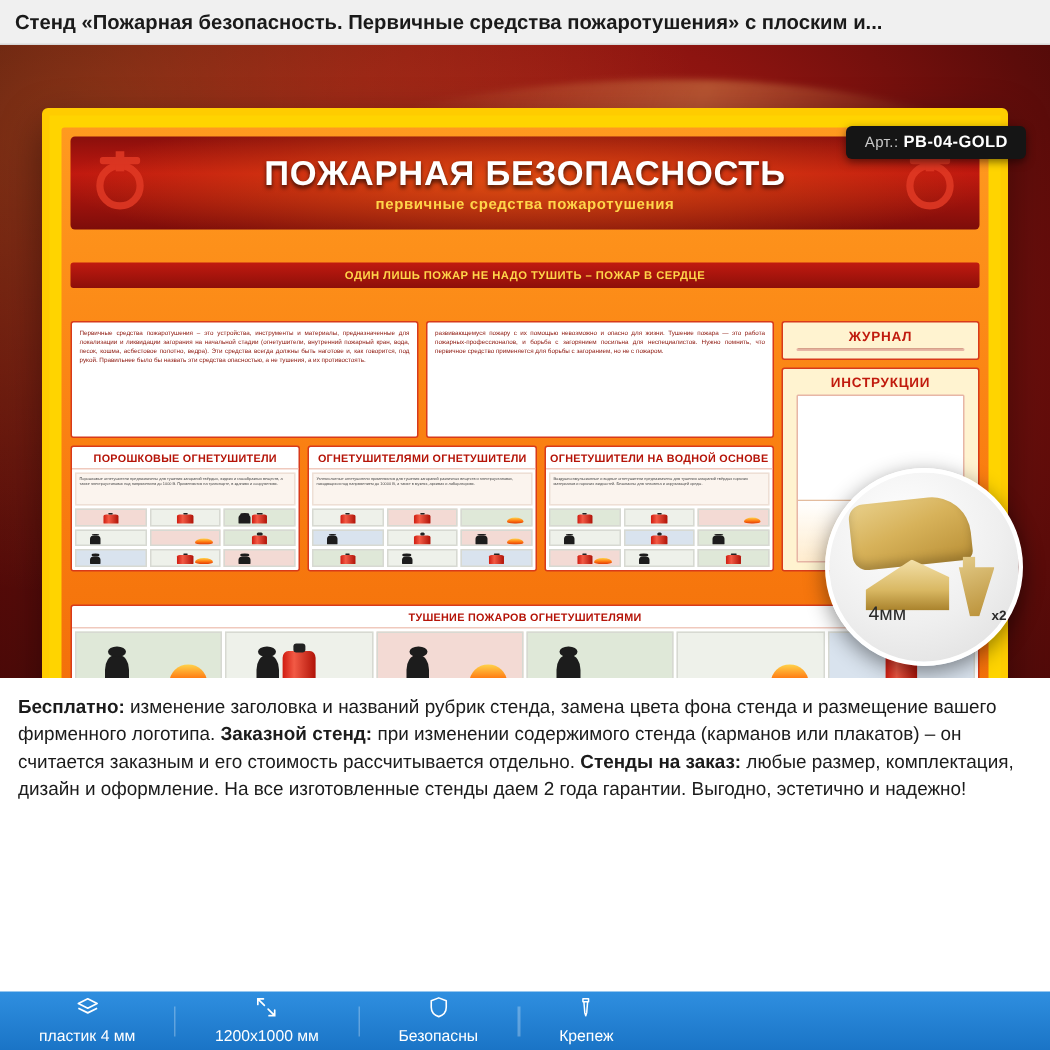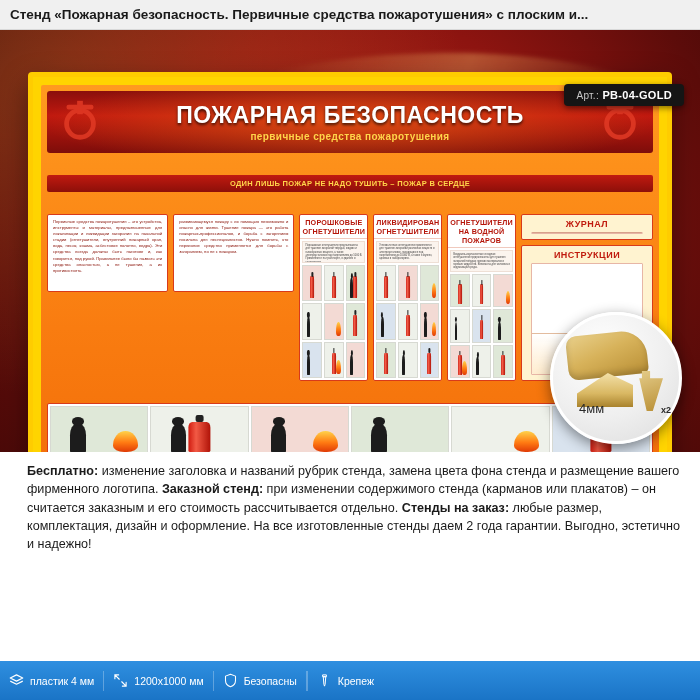--- a/index.html
+++ b/index.html
@@ -332,39 +332,39 @@
     font-size: 9px; font-weight: bold; color:#2a2a2a;
   }
 
   
   .desc {
     padding: 10px 12px 8px;
     font-size: 12.6px;
     line-height: 1.45;
     color: #1b1b1b;
     height: 86px;
-    margin-left: 15px;
   }
   .desc b { font-weight: bold; }
 
   
   .footer {
     position: absolute;
     left: 0; bottom: 0;
     width: 700px; height: 39px;
     background: #1d7fd6;
     background: linear-gradient(180deg,#2f8fe0 0%, #1a74c6 100%);
     display: flex; align-items: center;
     color: #ffffff;
   }
   .fitem {
     display: flex; align-items: center; gap: 6px;
-    padding: 0 9px;
+    padding: 0 26px;
     font-size: 10.5px;
     white-space: nowrap;
+    flex-direction: column;
   }
   .fitem svg { display:block; }
   .fsep { width:1px; height: 20px; background: rgba(255,255,255,.28); }
 </style>
 </head>
 <body>
 
 <div class="titlebar">
   <div class="title">Стенд «Пожарная безопасность. Первичные средства пожаротушения» с плоским и...</div>
 </div>
@@ -396,21 +396,21 @@
         <div class="hdr-title">ПОЖАРНАЯ БЕЗОПАСНОСТЬ</div>
         <div class="hdr-sub">первичные средства пожаротушения</div>
       </div>
 
       <div class="ribbon">
         <span>ОДИН ЛИШЬ ПОЖАР НЕ НАДО ТУШИТЬ – ПОЖАР В СЕРДЦЕ</span>
       </div>
 
       <div style="display:flex; gap:5px; flex:1; min-height:0;">
 
-        <div style="flex:1; display:flex; flex-direction:row; gap:5px; min-width:0;">
+        <div style="flex:1; display:flex; flex-direction:column; gap:5px; min-width:0;">
 
           <div class="toprow">
             <div class="txtbox">Первичные средства пожаротушения – это устройства, инструменты и материалы, предназначенные для локализации и ликвидации загорания на начальной стадии (огнетушители, внутренний пожарный кран, вода, песок, кошма, асбестовое полотно, ведра). Эти средства всегда должны быть наготове и, как говорится, под рукой. Правильнее было бы назвать эти средства опасностью, а не тушения, а их противостоять.</div>
             <div class="txtbox">развивающемуся пожару с их помощью невозможно и опасно для жизни.
 
 Тушение пожара — это работа пожарных-профессионалов, и борьба с загорянием посильна для неспециалистов. Нужно помнить, что первичное средство применяется для борьбы с загоранием, но не с пожаром.</div>
           </div>
 
           <div class="panels">
 
@@ -446,21 +446,21 @@
                       <div class="flame"></div>
                     </div>
                   <div class="cell red">
                       <div class="person"></div>
                     </div>
                 </div>
               </div>
             </div>
 
             <div class="panel">
-              <div class="panel-title">ЛИКВИДИРОВАН ОГНЕТУШИТЕЛИ</div>
+              <div class="panel-title">ОГНЕТУШИТЕЛЯМИ ОГНЕТУШИТЕЛИ</div>
               <div class="panel-body">
                 <div class="mini-text">Углекислотные огнетушители применяются для тушения загораний различных веществ и электроустановок, находящихся под напряжением до 10000 В, а также в музеях, архивах и лабораториях.</div>
                 <div class="mini-grid g3">
                   <div class="cell">
                       <div class="ext"></div>
                     </div>
                   <div class="cell red">
                       <div class="ext"></div>
                     </div>
                   <div class="cell grn">
@@ -483,21 +483,21 @@
                       <div class="person"></div>
                     </div>
                   <div class="cell blu">
                       <div class="ext"></div>
                     </div>
                 </div>
               </div>
             </div>
 
             <div class="panel">
-              <div class="panel-title">ОГНЕТУШИТЕЛИ НА ВОДНОЙ ПОЖАРОВ</div>
+              <div class="panel-title">ОГНЕТУШИТЕЛИ НА ВОДНОЙ ОСНОВЕ</div>
               <div class="panel-body">
                 <div class="mini-text">Воздушно-эмульсионные и водные огнетушители предназначены для тушения загораний твёрдых горючих материалов и горючих жидкостей. Безопасны для человека и окружающей среды.</div>
                 <div class="mini-grid g3">
                   <div class="cell grn">
                       <div class="ext"></div>
                     </div>
                   <div class="cell">
                       <div class="ext"></div>
                     </div>
                   <div class="cell red">
@@ -535,20 +535,21 @@
             <div class="pocket-sheet"></div>
           </div>
           <div class="pocket pocket-instr">
             <div class="pocket-title">ИНСТРУКЦИИ</div>
             <div class="pocket-sheet"></div>
           </div>
         </div>
       </div>
 
       <div class="bottom-panel">
+        <div class="panel-title">ТУШЕНИЕ ПОЖАРОВ ОГНЕТУШИТЕЛЯМИ</div>
         <div class="bottom-grid">
           <div class="cell grn">
               <div class="person"></div>
               <div class="flame"></div>
             </div>
           <div class="cell">
               <div class="person"></div>
               <div class="ext"></div>
             </div>
           <div class="cell red">

